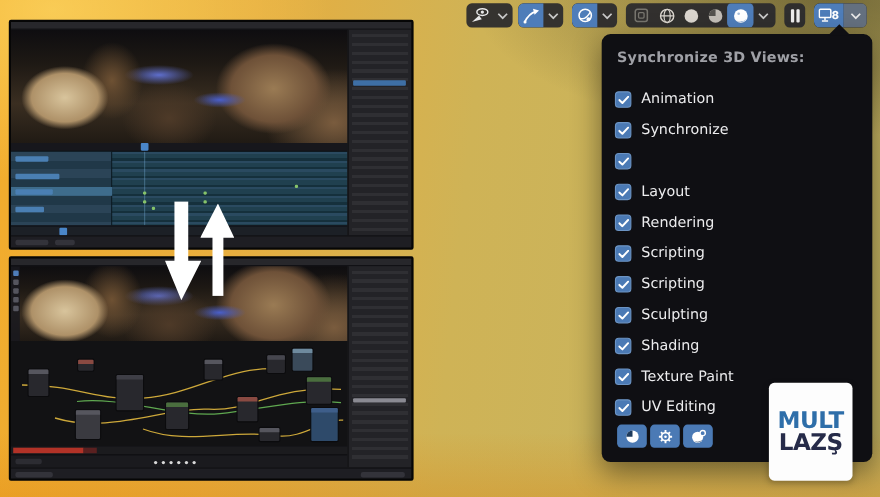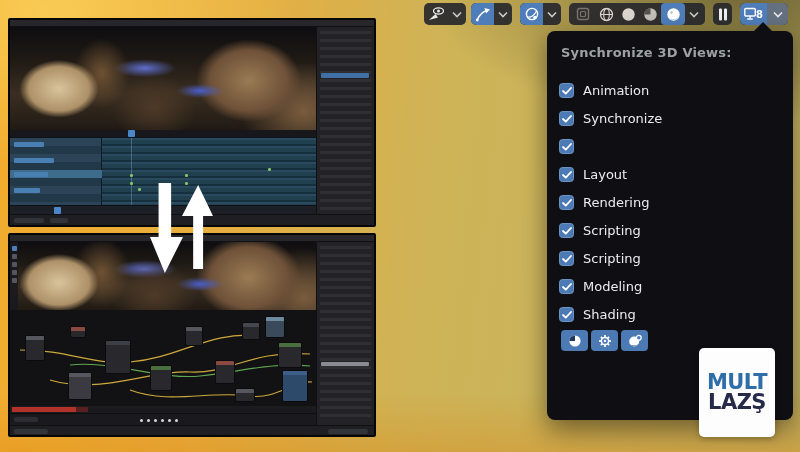--- a/index.html
+++ b/index.html
@@ -413,33 +413,49 @@
     </span>
     <span class="lbl">Scripting</span>
   </div>
 
   <div class="sync-item">
     <span class="cb">
       <svg width="10" height="8" viewBox="0 0 10 8">
             <path d="M1 4 L3.8 6.6 L9 1" fill="none" stroke="#fff" stroke-width="1.8" stroke-linecap="round" stroke-linejoin="round"></path>
           </svg>
     </span>
-    <span class="lbl">Modeling</span>
+    <span class="lbl">Sculpting</span>
   </div>
 
   <div class="sync-item">
     <span class="cb">
       <svg width="10" height="8" viewBox="0 0 10 8">
             <path d="M1 4 L3.8 6.6 L9 1" fill="none" stroke="#fff" stroke-width="1.8" stroke-linecap="round" stroke-linejoin="round"></path>
           </svg>
     </span>
     <span class="lbl">Shading</span>
   </div>
 
-
+  <div class="sync-item">
+    <span class="cb">
+      <svg width="10" height="8" viewBox="0 0 10 8">
+            <path d="M1 4 L3.8 6.6 L9 1" fill="none" stroke="#fff" stroke-width="1.8" stroke-linecap="round" stroke-linejoin="round"></path>
+          </svg>
+    </span>
+    <span class="lbl">Texture Paint</span>
+  </div>
+
+  <div class="sync-item">
+    <span class="cb">
+      <svg width="10" height="8" viewBox="0 0 10 8">
+            <path d="M1 4 L3.8 6.6 L9 1" fill="none" stroke="#fff" stroke-width="1.8" stroke-linecap="round" stroke-linejoin="round"></path>
+          </svg>
+    </span>
+    <span class="lbl">UV Editing</span>
+  </div>
 </div>
   <div class="sync-footer">
     <div class="fbtn">
       <svg width="14" height="14" viewBox="0 0 14 14">
           <circle cx="7" cy="7" r="5.6" fill="#fff"></circle>
           <path d="M7 7 L7 1.4 A5.6 5.6 0 0 0 1.4 7 Z" fill="#1E3A5C"></path>
         </svg>
     </div>
     <div class="fbtn">
       <svg width="14" height="14" viewBox="0 0 14 14">

